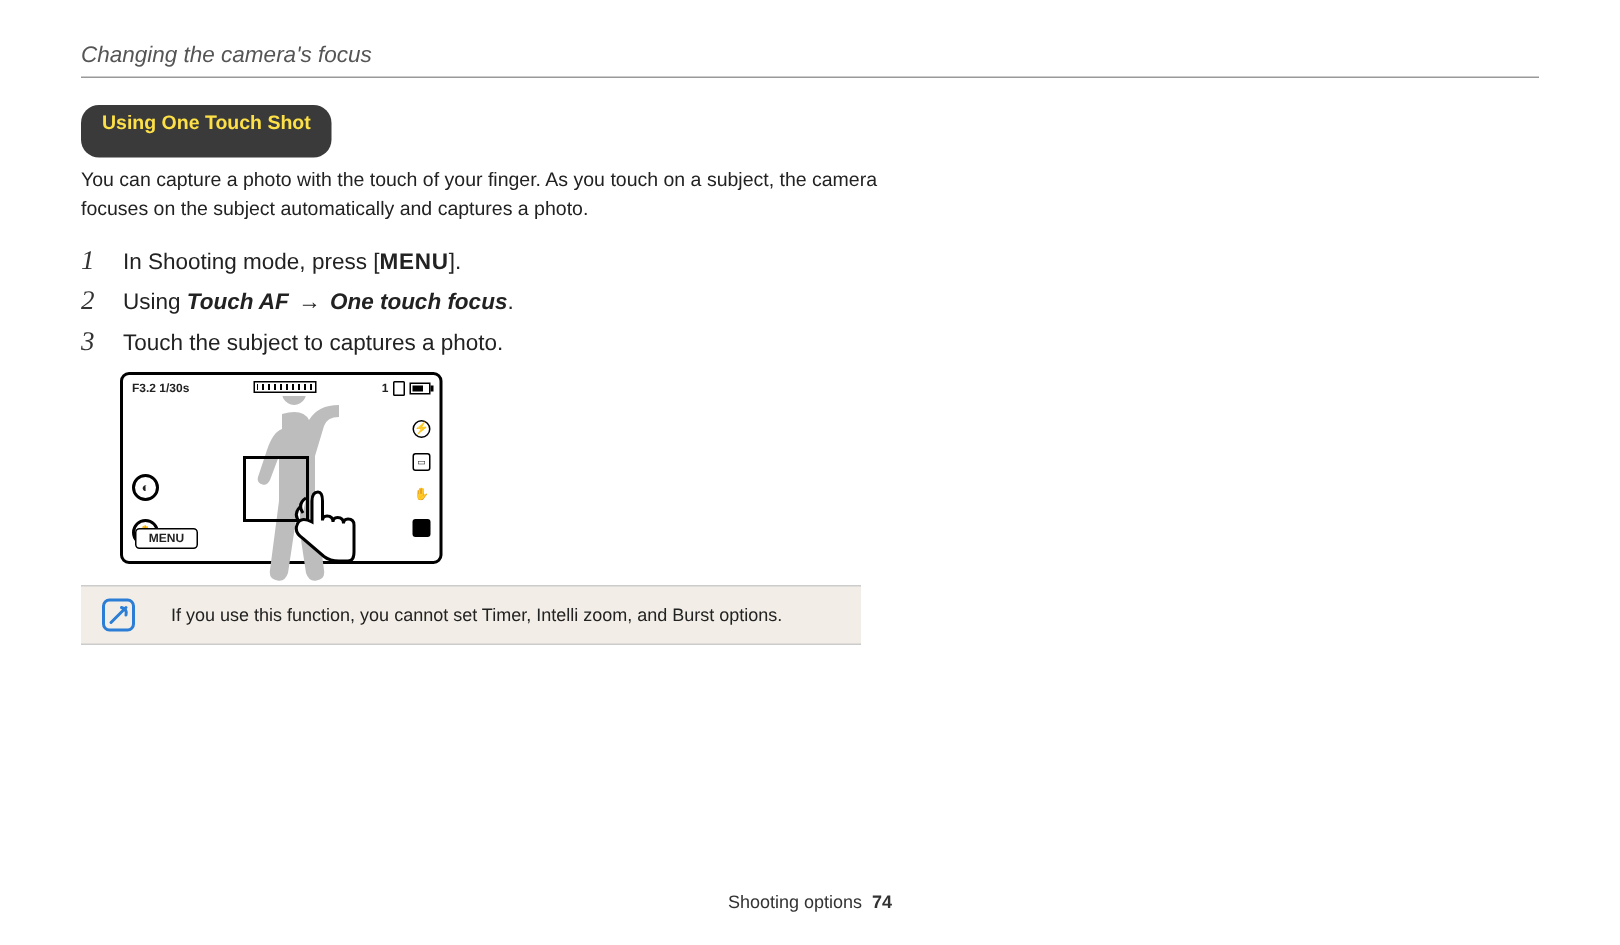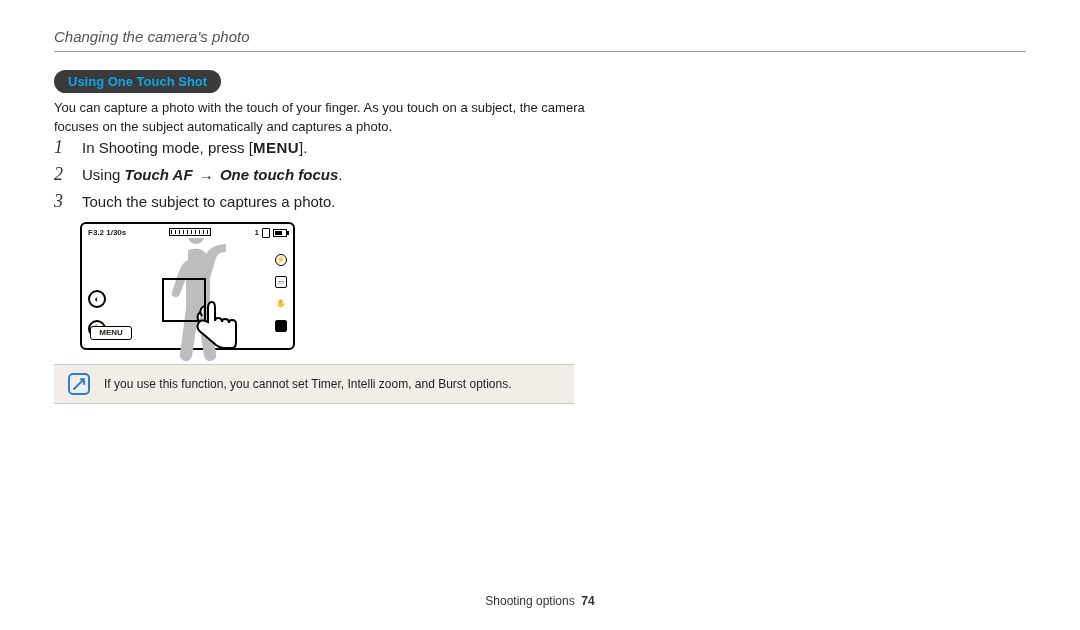--- a/index.html
+++ b/index.html
@@ -20,31 +20,32 @@
     font-weight: 400;
   }
   hr.rule {
     border: none;
     border-top: 1px solid #999;
     margin-bottom: 18px;
   }
   .pill {
     display: inline-block;
     background: #3a3a3a;
-    color: #0ea5e9;
+    color: #fde047;
     font-weight: 600;
     font-size: 13px;
-    padding: 4px 14px 4px 14px;
+    padding: 4px 14px 16px 14px;
     border-radius: 12px;
     margin-bottom: 6px;
   }
   .intro {
     font-size: 13px;
     line-height: 1.45;
     max-width: 560px;
+    margin-bottom: 14px;
   }
   .steps {
     list-style: none;
     font-size: 15px;
   }
   .steps li {
     display: flex;
     align-items: baseline;
     margin-bottom: 6px;
     gap: 10px;
@@ -160,21 +161,21 @@
     position: absolute;
     left: 112px; top: 74px;
     width: 46px; height: 50px;
   }
   .hand svg { width:100%; height:100%; }
 
   
   .note {
     display: flex;
     align-items: center;
-    gap: 14px;
+    gap: 24px;
     background: #f2eee7;
     border-top: 1px solid #ccc;
     border-bottom: 1px solid #ccc;
     padding: 8px 14px;
     max-width: 520px;
     margin-left: 0;
     font-size: 12px;
   }
   .note-icon {
     width: 22px; height: 22px;
@@ -192,21 +193,21 @@
     font-size: 12px;
     color: #333;
   }
   .footer .pg { font-weight: 700; }
 </style>
 </head>
 <body>
 
 
 
-<div class="section-title">Changing the camera's photo</div>
+<div class="section-title">Changing the camera's focus</div>
 <hr class="rule">
 
 <div class="pill">Using One Touch Shot</div>
 <p class="intro">You can capture a photo with the touch of your finger. As you touch on a subject, the camera focuses on the subject automatically and captures a photo.</p>
 
 <ol class="steps">
   <li>
     <span class="num">1</span>
     <span>
       <span>In Shooting mode, press [</span><span class="menu-cap">MENU</span><span>].</span>

